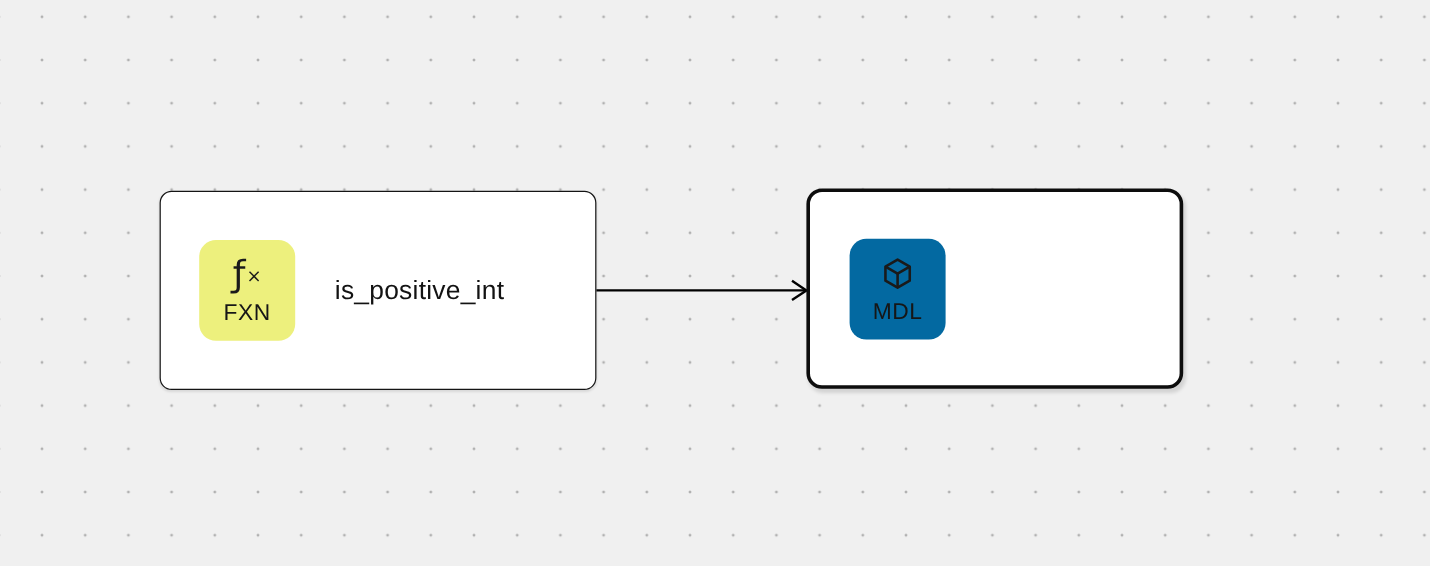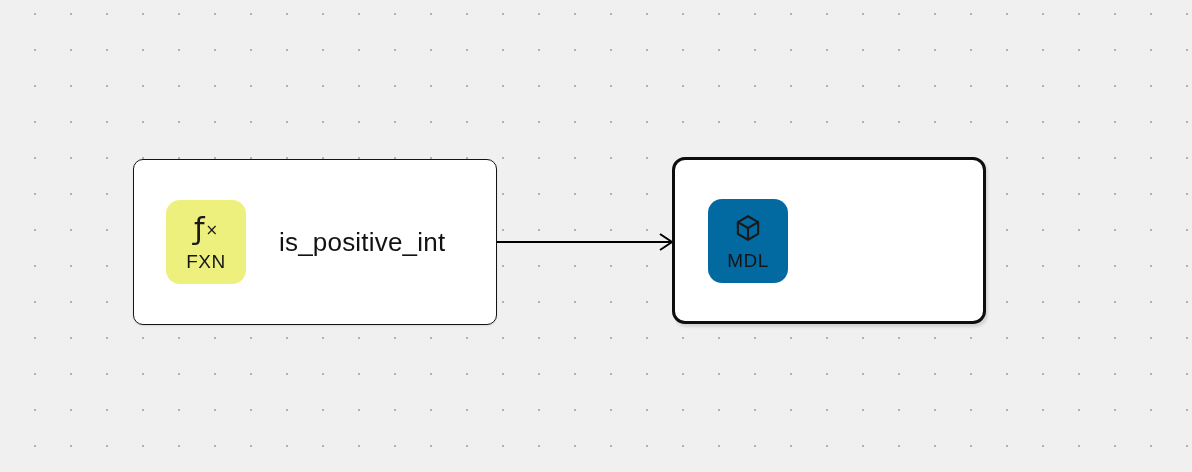--- a/index.html
+++ b/index.html
@@ -85,21 +85,21 @@
   }
   .badge-text {
     font-family: Liberation Sans, sans-serif;
     font-size: 19px;
     letter-spacing: 0.5px;
     color: #161616;
     margin-top: 2px;
     line-height: 24px;
   }
   .node-label {
-    font-size: 26px;
+    font-size: 22px;
     font-weight: 500;
     color: #121212;
     margin-left: 33px;
     letter-spacing: 0.2px;
     white-space: nowrap;
   }
   .edge {
     position: absolute;
     left: 497px;
     top: 228px;

